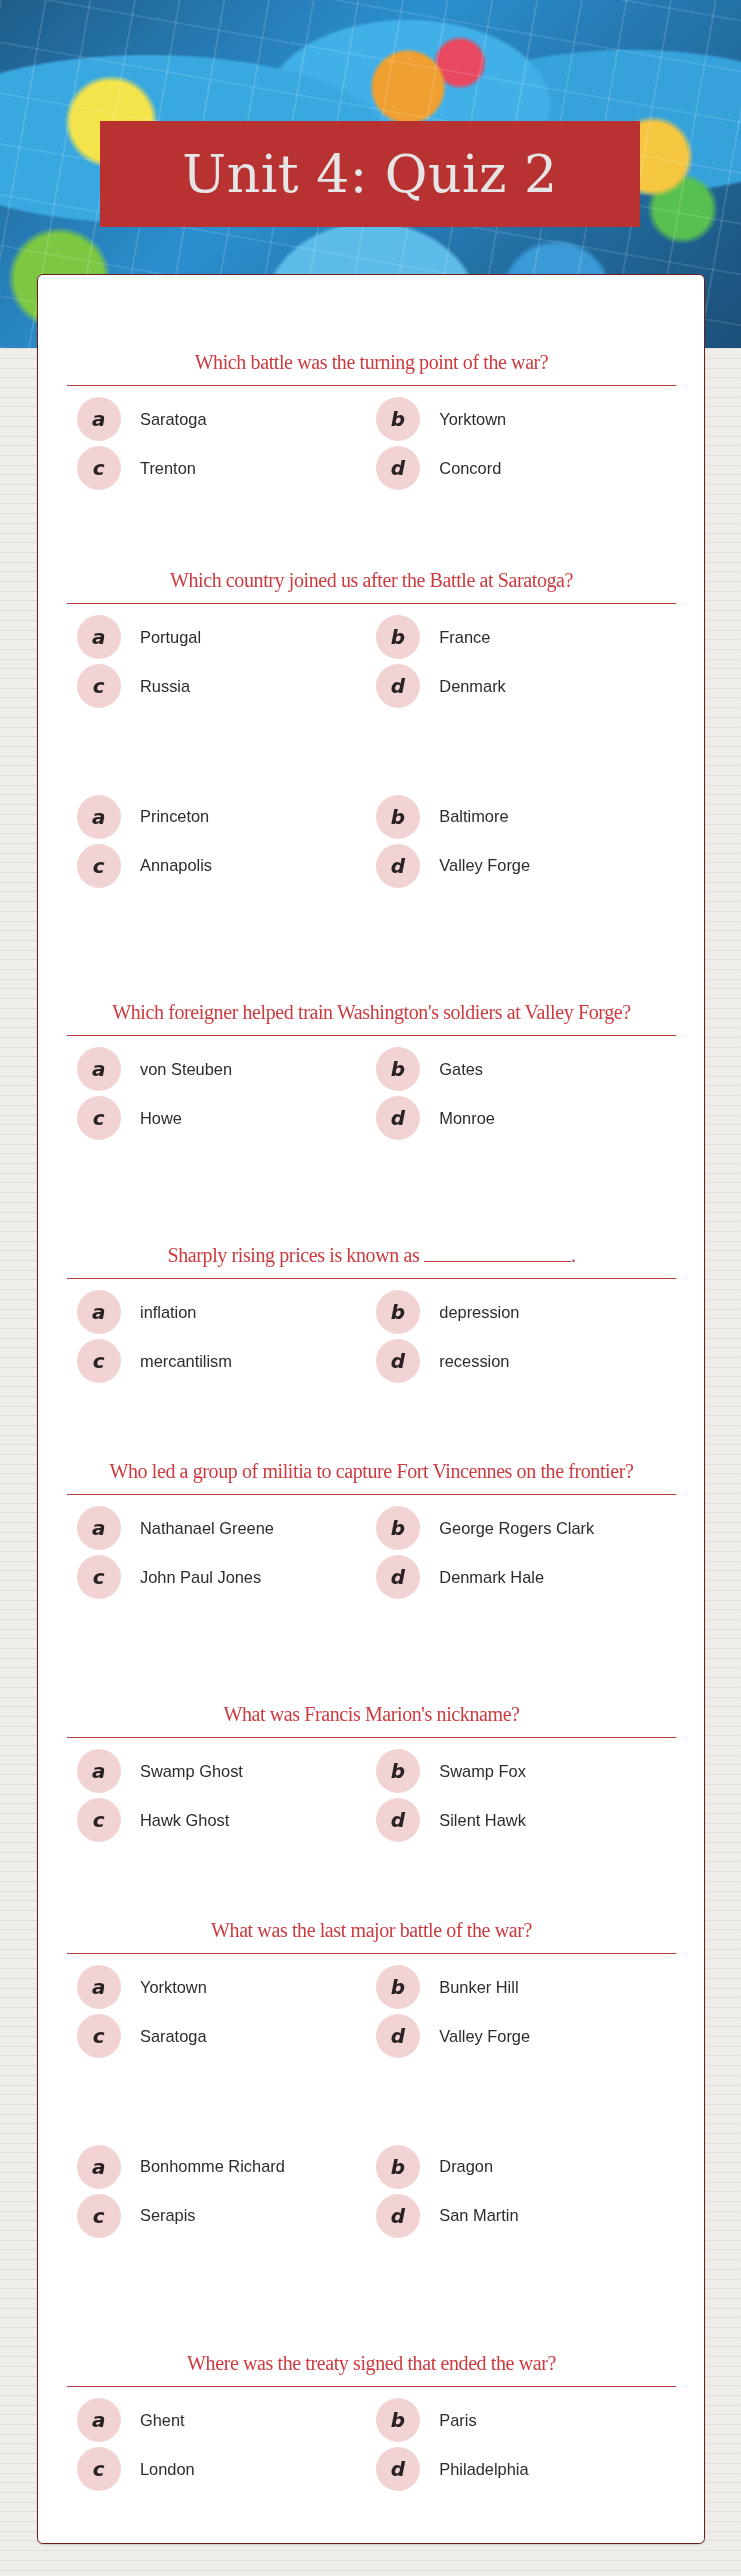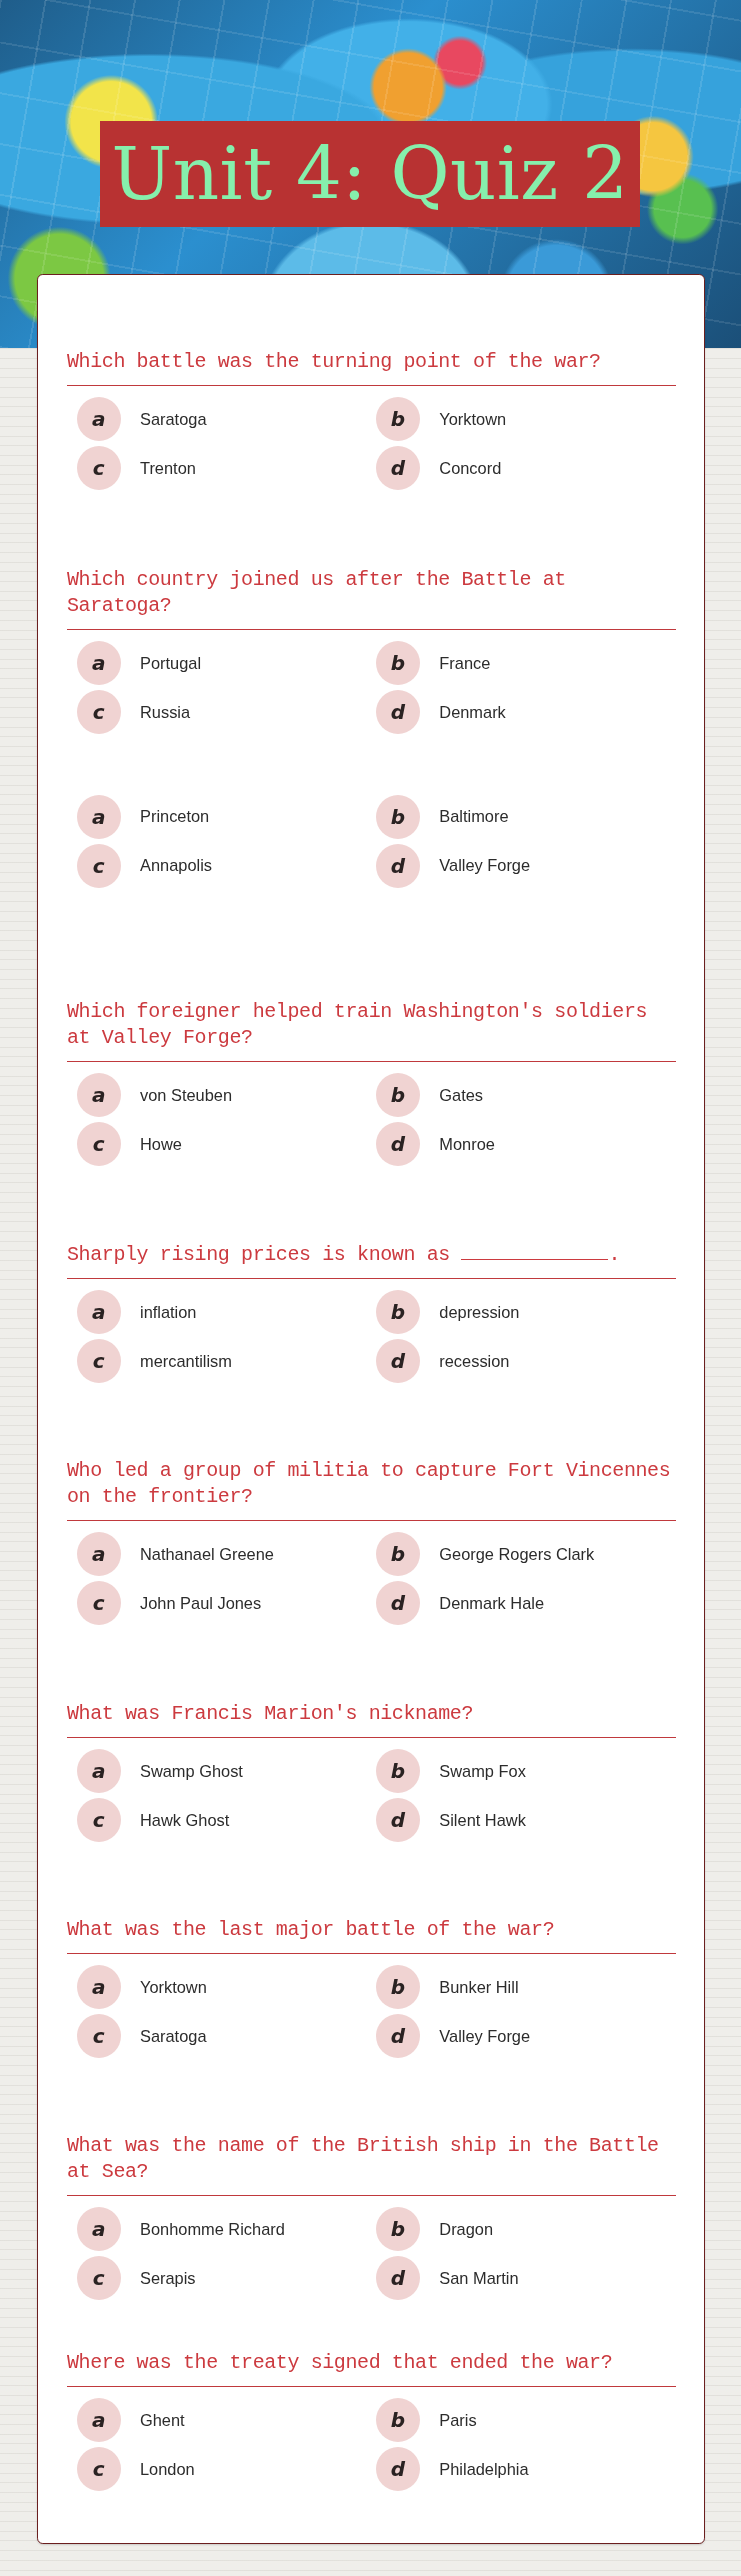--- a/index.html
+++ b/index.html
@@ -34,33 +34,34 @@
     content: ""; position: absolute; inset: 0;
     background: repeating-linear-gradient(100deg, rgba(255,255,255,0.12) 0 1.9px, transparent 1.9px 44px),
                 repeating-linear-gradient(10deg, rgba(255,255,255,0.10) 0 1.9px, transparent 1.9px 50px);
   }
   .banner {
     position: absolute; left: 100px; top: 121px; width: 540px; height: 106px;
     background: #b83232; z-index: 2;
     display: flex; align-items: center; justify-content: center;
   }
   .banner-title {
-    color: #86efac; font-family: "DejaVu Serif", serif; font-size: 72px; font-weight: normal;
+    color: #e5e5e5; font-family: "DejaVu Serif", serif; font-size: 52px; font-weight: normal;
     letter-spacing: 0.5px;
   }
   .card {
     position: absolute; left: 37px; top: 274px; width: 668px; height: 2270px;
     background: #ffffff; border: 1px solid #6b1f1f; border-radius: 5.8px; z-index: 3;
     box-shadow: 0 1px 1.9px rgba(0,0,0,0.15);
   }
   .question { position: absolute; left: 29px; width: 609px; }
   .q-title {
-    color: #cc3a3f; font-family: Liberation Mono, monospace; font-size: 20px; line-height: 26px;
+    color: #cc3a3f; font-family: Liberation Serif, serif; font-size: 20px; line-height: 26px;
     padding-bottom: 9.7px; border-bottom: 1.4px solid #c0393d;
     letter-spacing: -0.4px;
+    text-align: center;
   }
   .blank { display: inline-block; width: 147px; border-bottom: 1.4px solid #cc3a3f; height: 17.4px; vertical-align: baseline; }
   .options { position: relative; height: 97px; margin-top: 11.6px; }
   .option { position: absolute; display: flex; align-items: center; width: 290px; height: 44px; cursor: pointer; }
   .option.col-a { left: 9.7px; }
   .option.col-b { left: 309px; }
   .option.row-1 { top: 0; }
   .option.row-2 { top: 49px; }
   .opt-circle {
     width: 44px; height: 44px; border-radius: 50%; background: #f0d3d2;
@@ -251,21 +252,20 @@
           <span class="opt-label">Saratoga</span>
         </div>
       <div class="option col-b row-2">
           <span class="opt-circle">d</span>
           <span class="opt-label">Valley Forge</span>
         </div>
     </div>
   </div>
 
   <div class="question" style="top:1858px">
-    <div class="q-title">What was the name of the British ship in the Battle at Sea?</div>
     <div class="options">
       <div class="option col-a row-1">
           <span class="opt-circle">a</span>
           <span class="opt-label">Bonhomme Richard</span>
         </div>
       <div class="option col-b row-1">
           <span class="opt-circle">b</span>
           <span class="opt-label">Dragon</span>
         </div>
       <div class="option col-a row-2">

